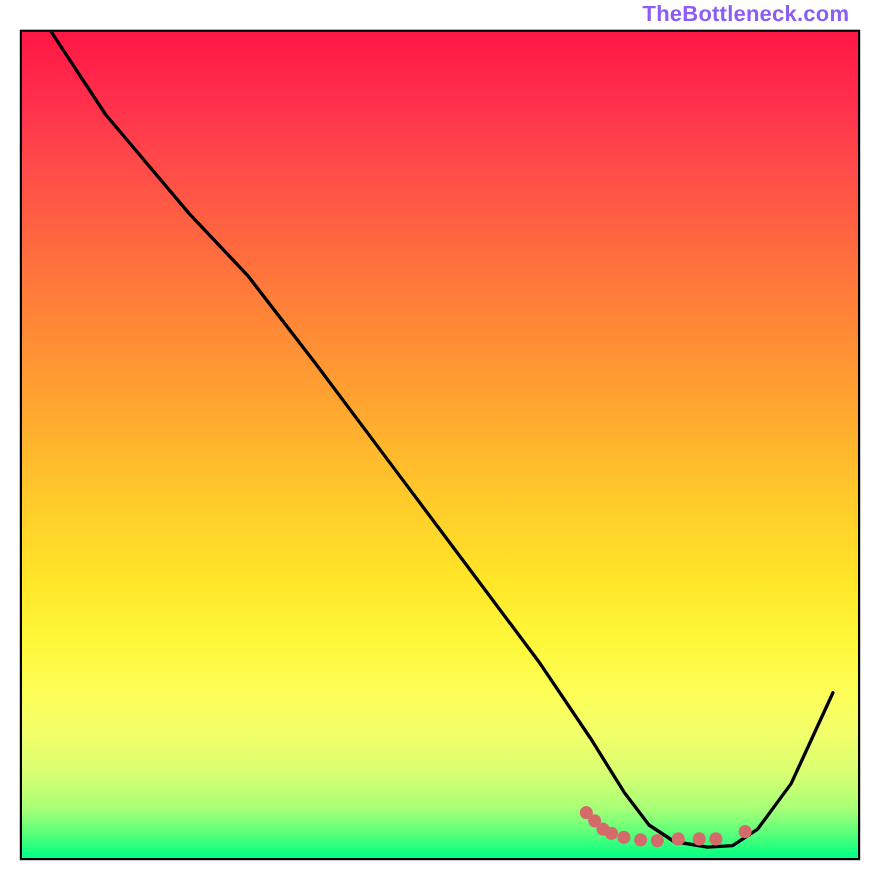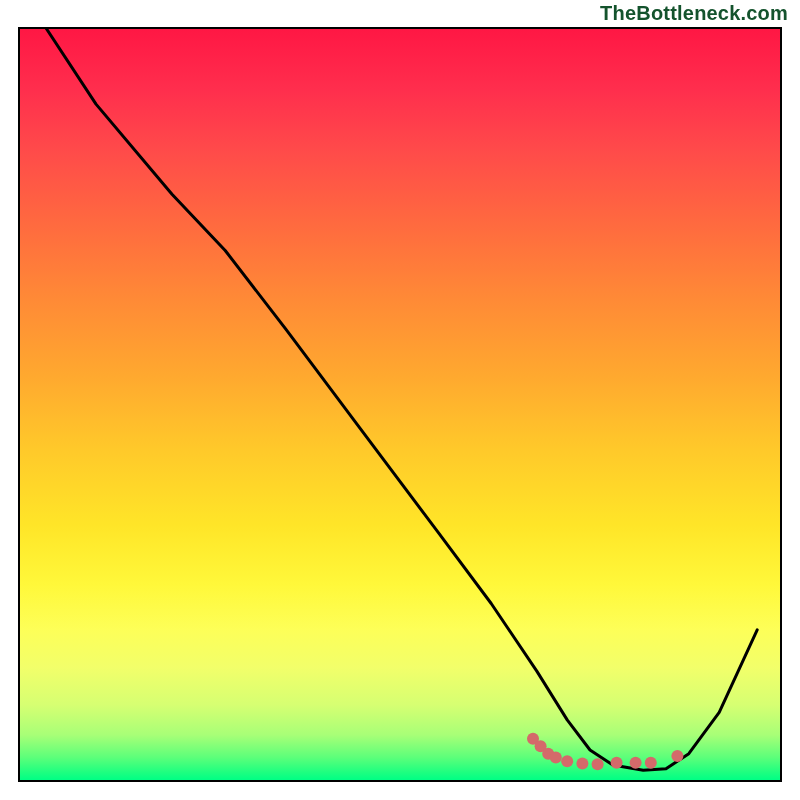--- a/index.html
+++ b/index.html
@@ -12,24 +12,24 @@
     overflow: hidden;
   }
   .stage {
     position: relative;
     width: 800px;
     height: 800px;
   }
   .watermark {
     position: absolute;
     top: 2px;
-    right: 12px;
+    right: 28px;
     font-size: 20px;
     font-weight: bold;
-    color: #14532d;
+    color: #8b5cf6;
     letter-spacing: 0.2px;
     user-select: none;
   }
   .plot {
     position: absolute;
     left: 18px;
     top: 27px;
     width: 764px;
     height: 755px;
     box-sizing: border-box;

